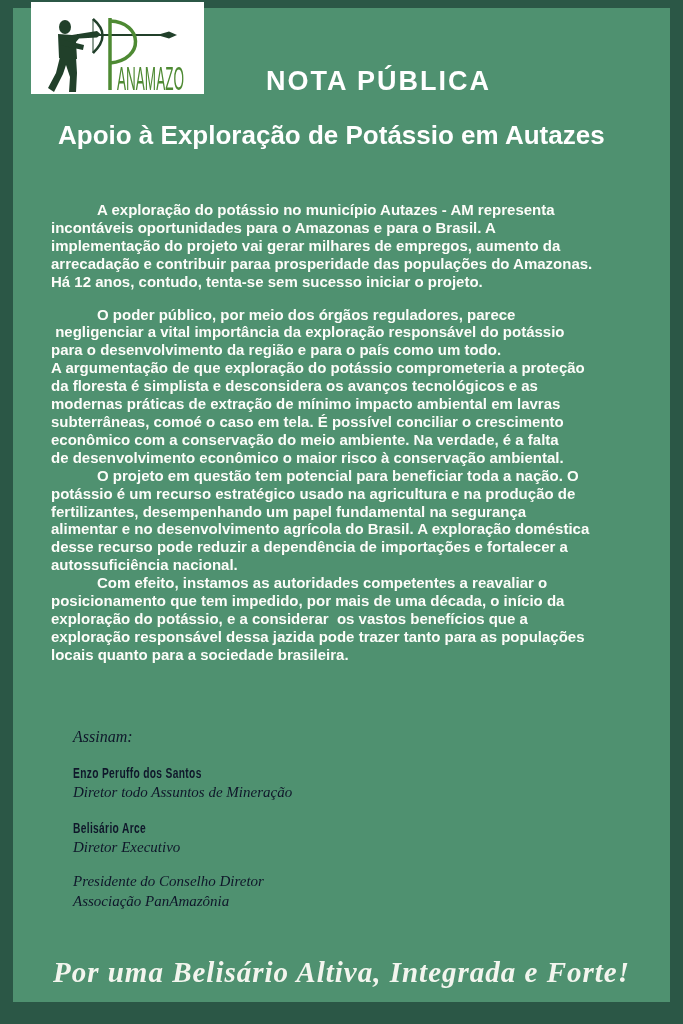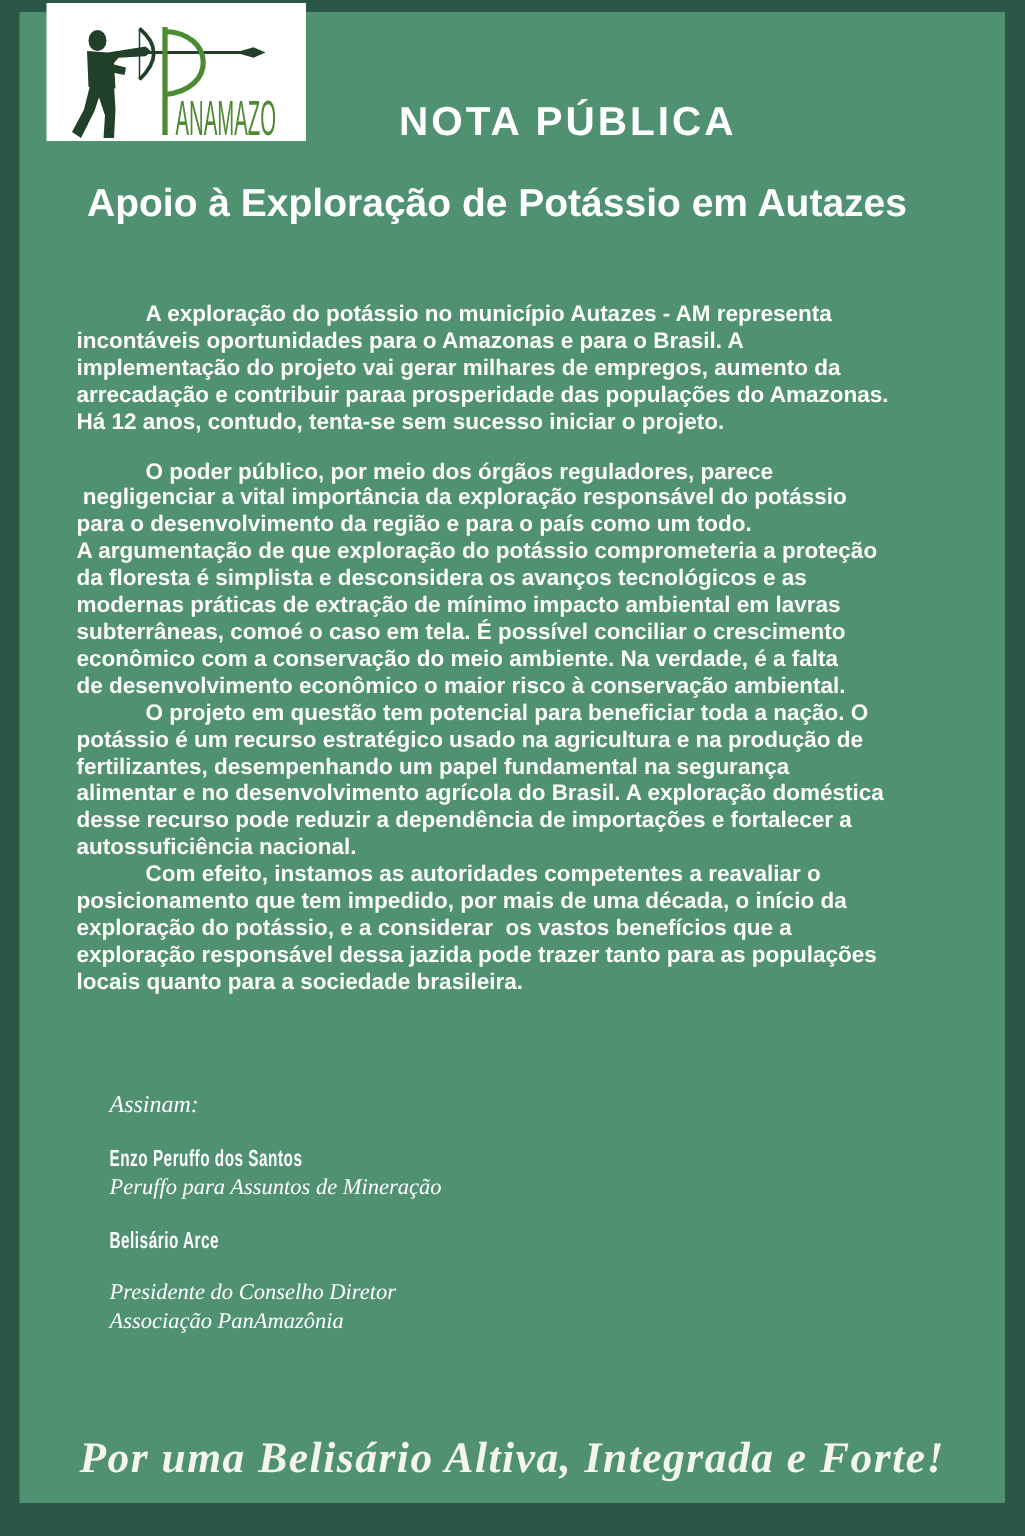--- a/index.html
+++ b/index.html
@@ -53,21 +53,21 @@
   }
   .para{
     margin:0;
     white-space:pre-wrap;
     text-indent:46px;
   }
   .para.gap-after{margin-bottom:15px;}
   .signatures{
     position:absolute;
     left:60px; top:720px;
-    color:#ffffff;
+    color:#0f172a;
   }
   .sig-label{
     font-family:"Liberation Serif", serif;
     font-style:italic;
     font-size:16px;
     margin-bottom:17px;
   }
   .sig-entry{margin-bottom:15px;}
   .sig-name{
     display:inline-block;
@@ -136,25 +136,26 @@
 exploração do potássio, e a considerar  os vastos benefícios que a
 exploração responsável dessa jazida pode trazer tanto para as populações
 locais quanto para a sociedade brasileira.</p>
     </div>
 
     <div class="signatures">
       <div class="sig-label">Assinam:</div>
 
       <div class="sig-entry">
         <div><span class="sig-name">Enzo Peruffo dos Santos</span></div>
-        <div class="sig-role">Peruffo para Assuntos de Mineração</div>
+        <div class="sig-role">Diretor todo Assuntos de Mineração</div>
       </div>
 
       <div class="sig-entry">
         <div><span class="sig-name">Belisário Arce</span></div>
+        <div class="sig-role">Diretor Executivo</div>
       </div>
 
       <div class="sig-entry">
         <div class="sig-role">Presidente do Conselho Diretor</div>
         <div class="sig-role">Associação PanAmazônia</div>
       </div>
     </div>
 
     <div class="slogan">Por uma Belisário Altiva, Integrada e Forte!</div>
   </div>

